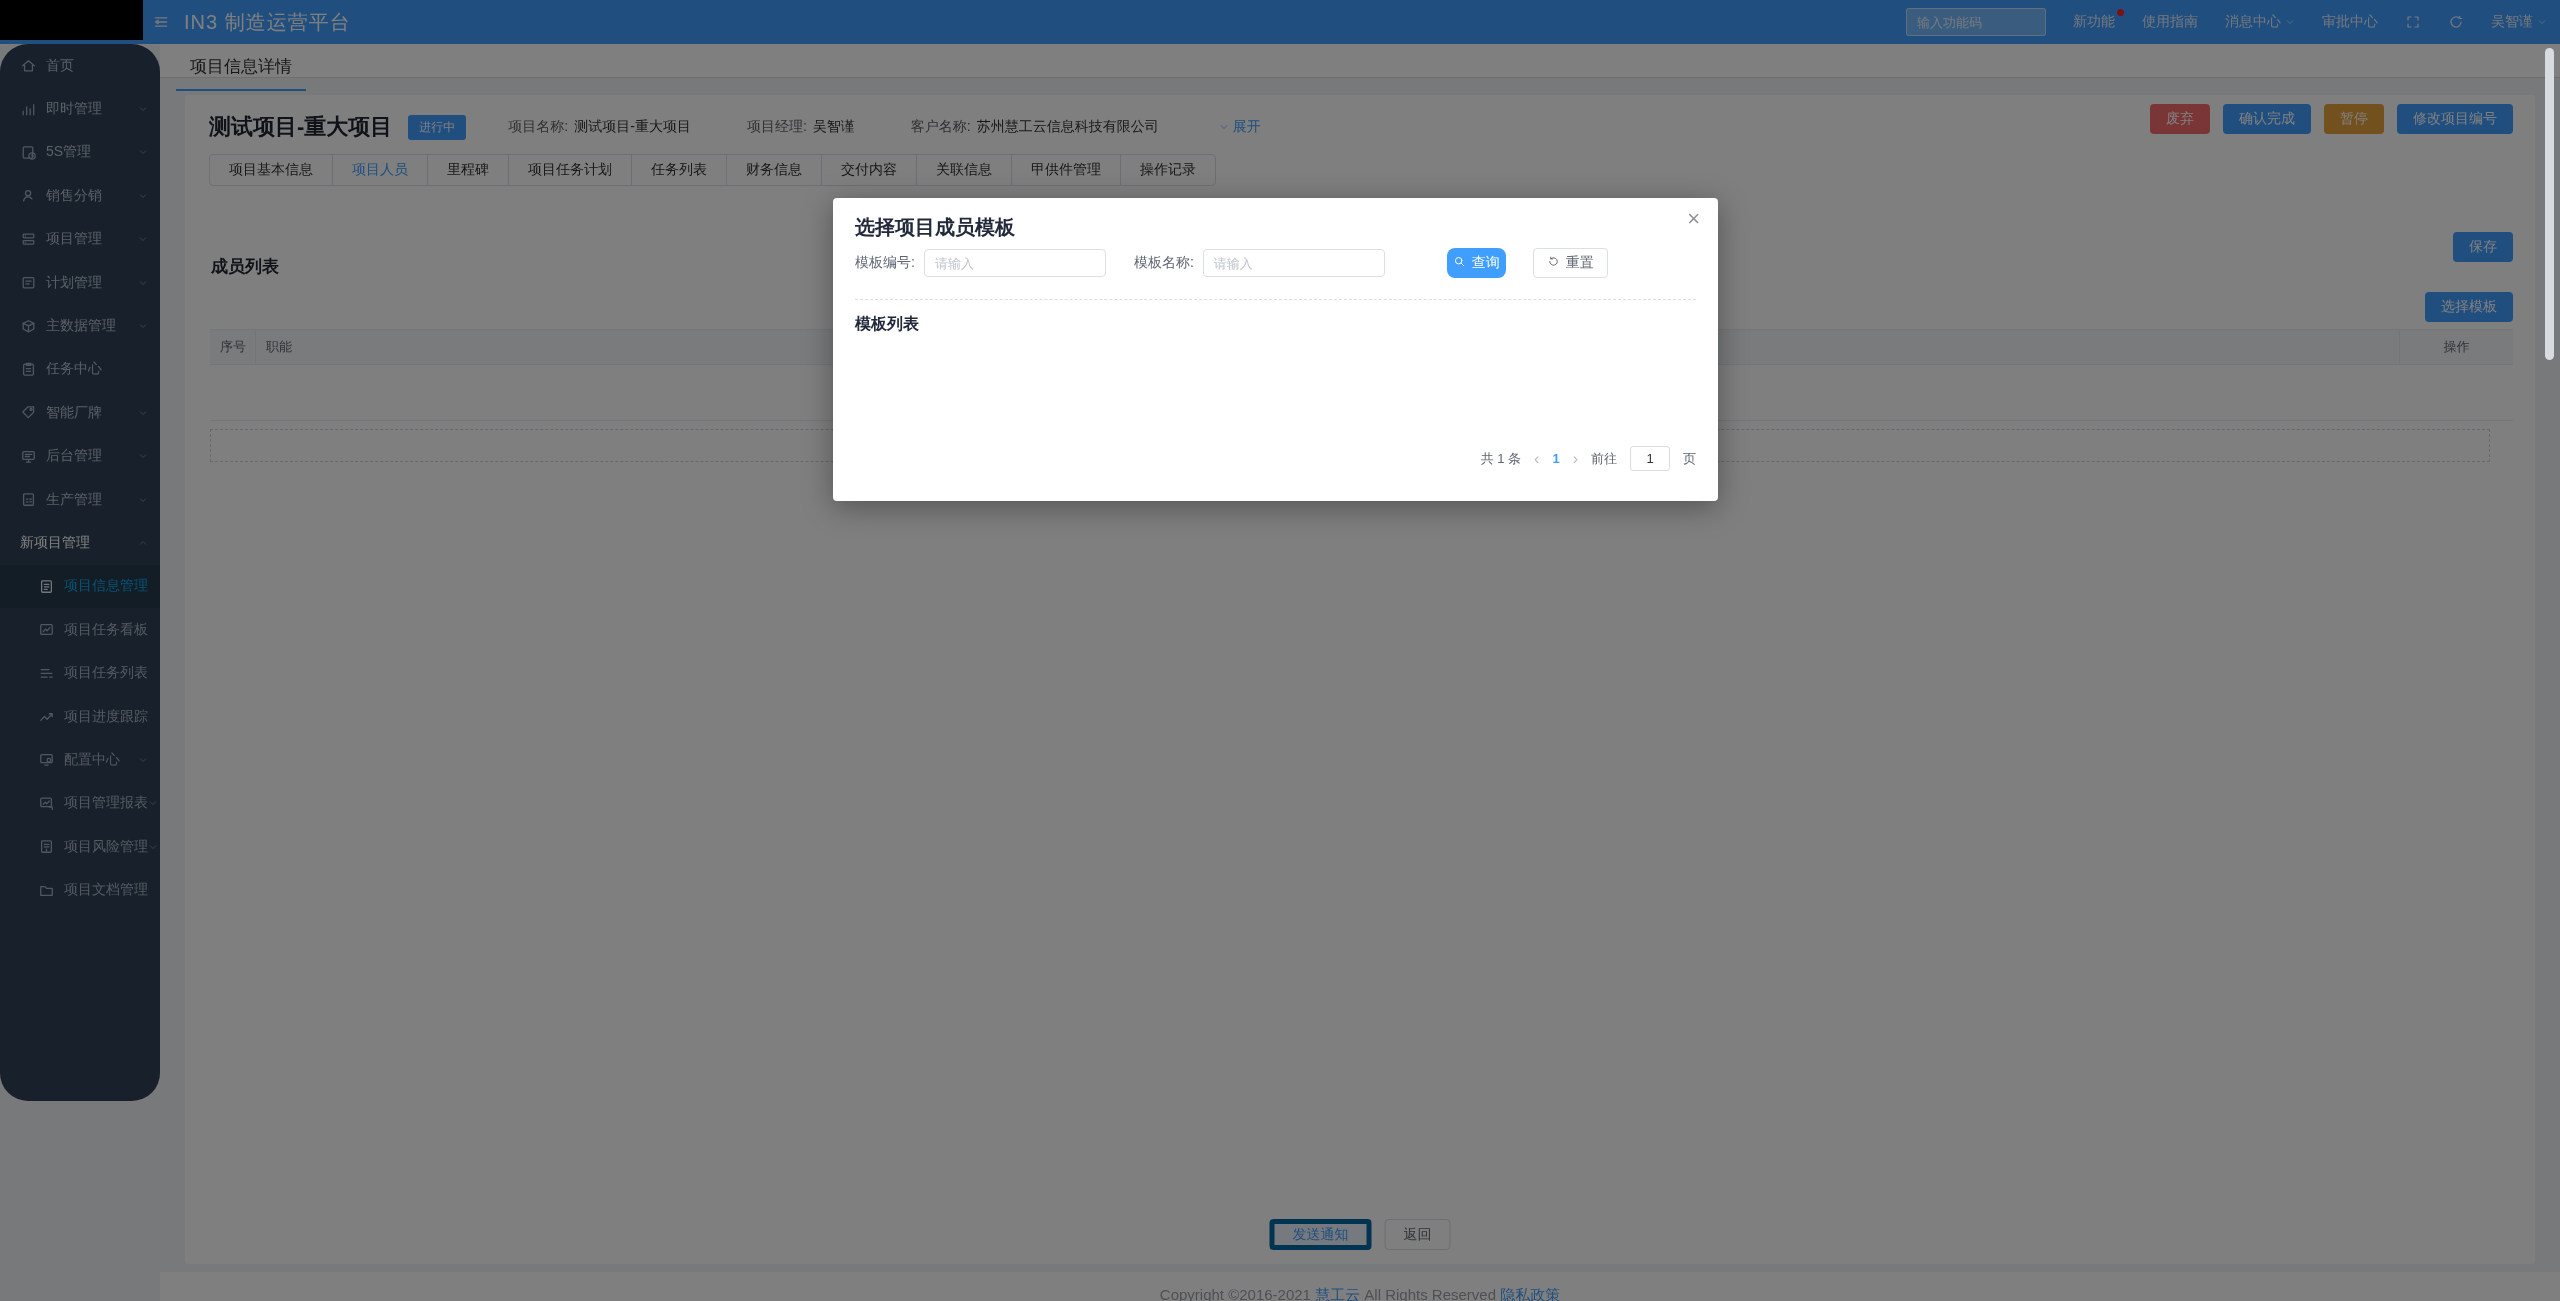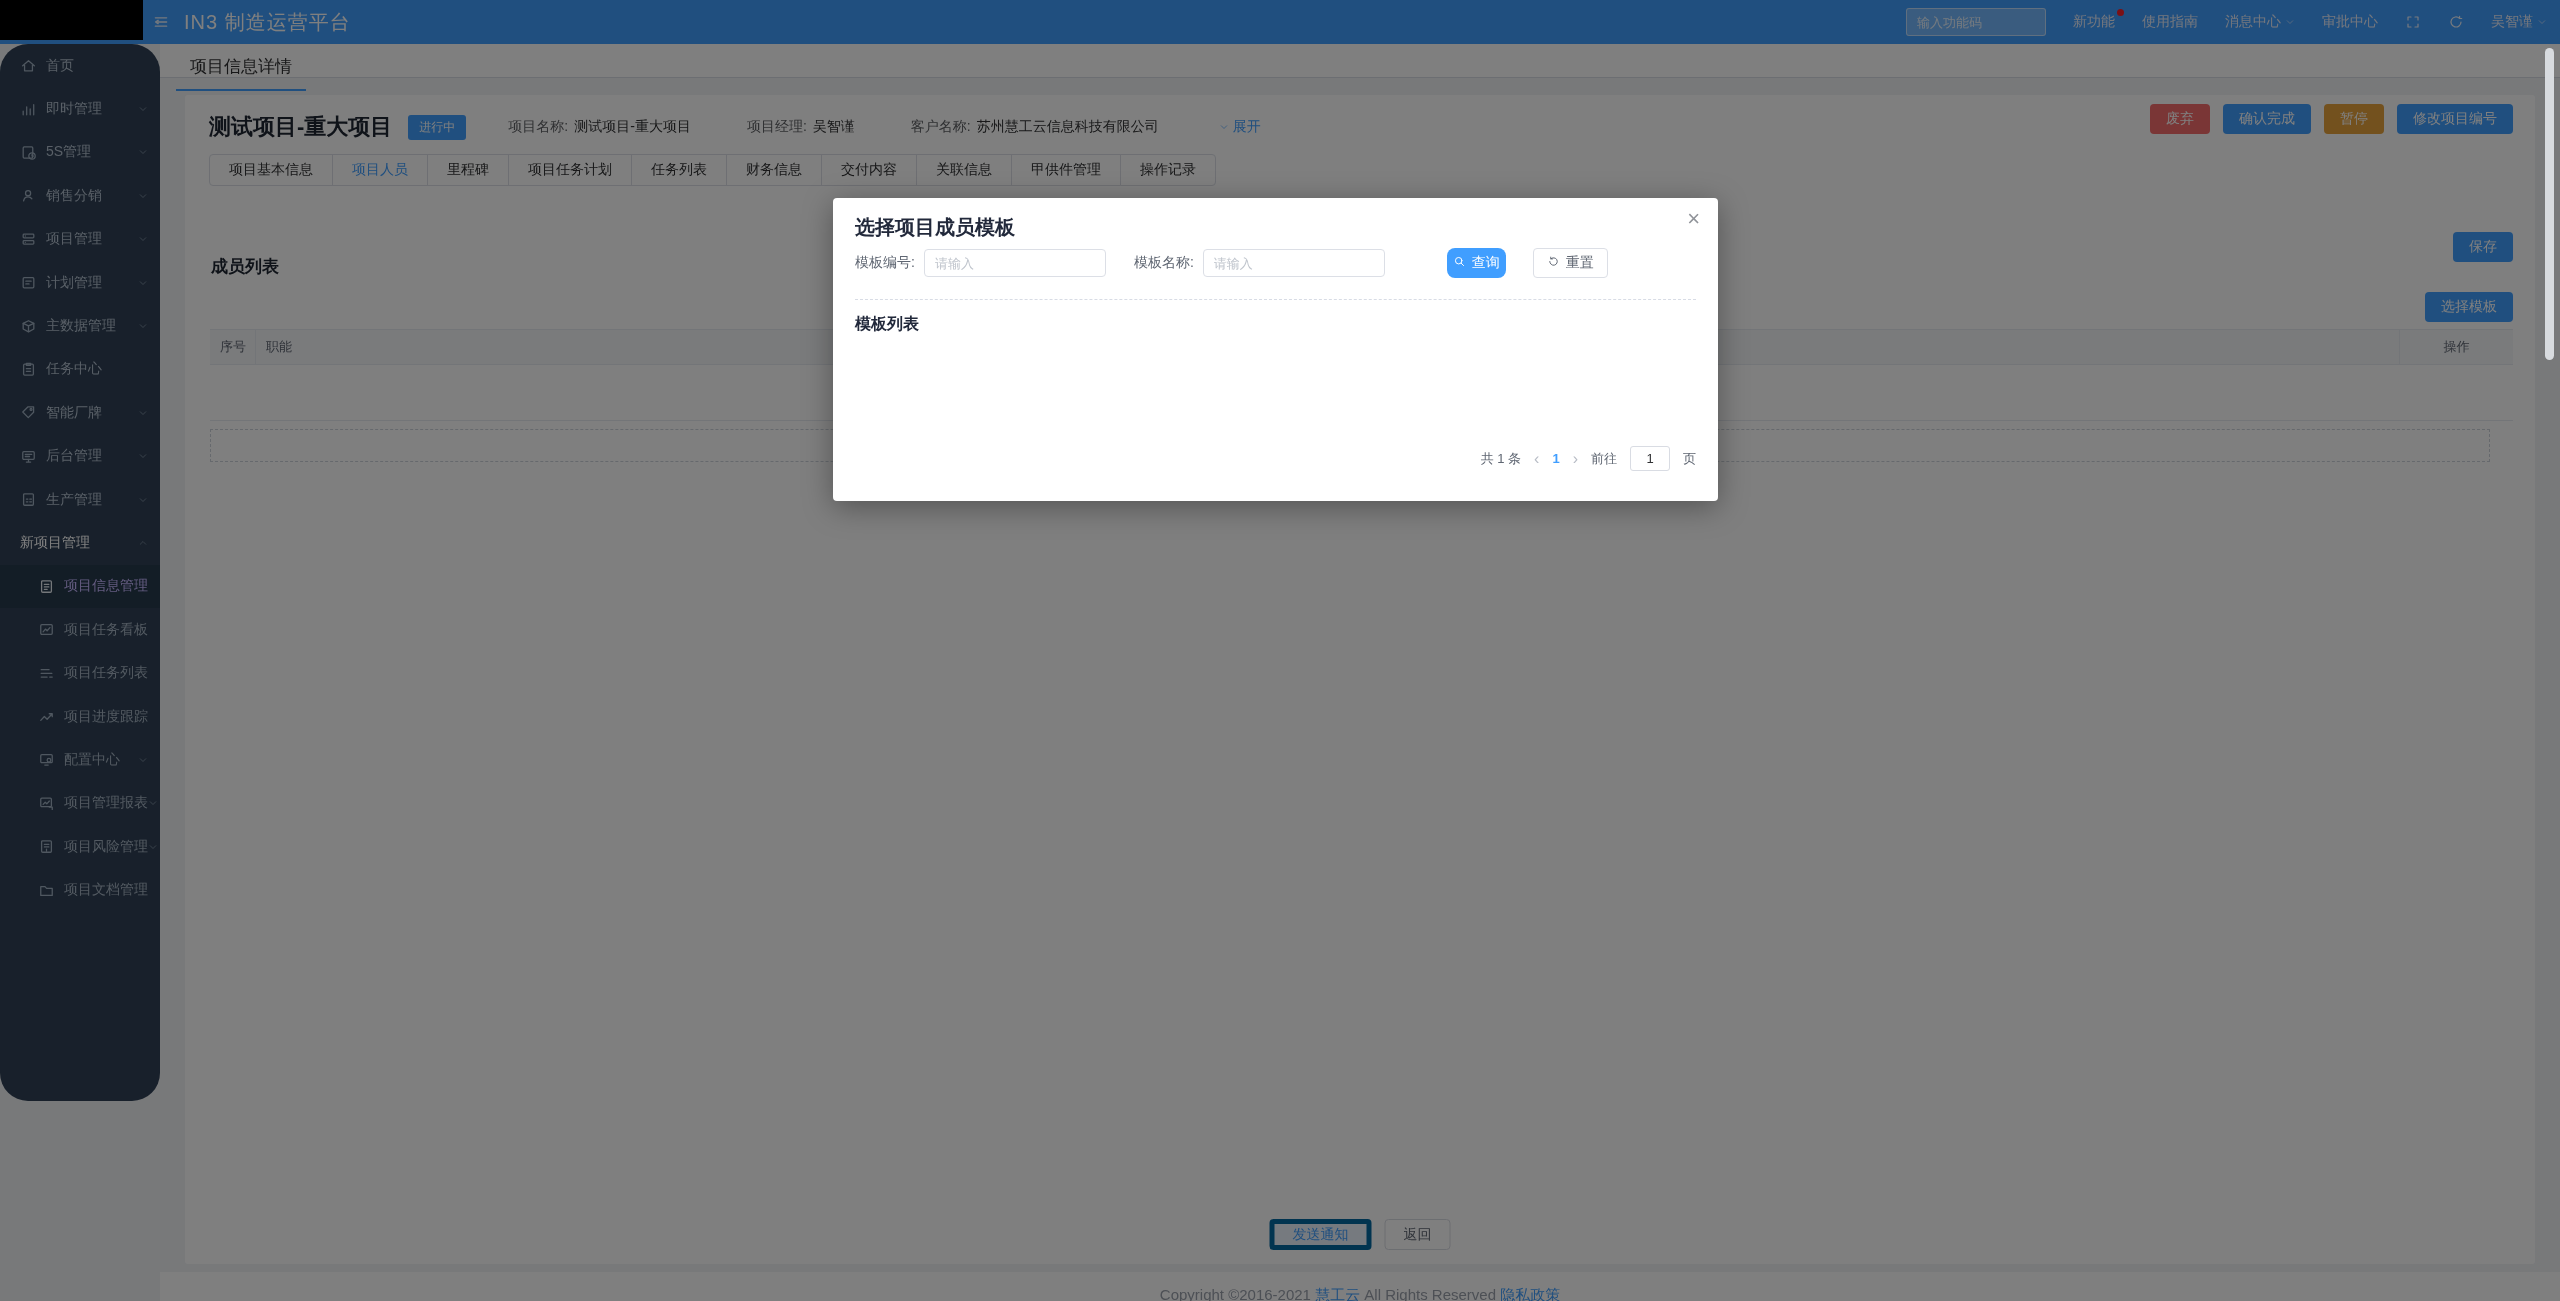--- a/index.html
+++ b/index.html
@@ -20,21 +20,21 @@
   .chev{display:inline-flex;color:inherit;opacity:.85;}
   .chev.up svg{transform:rotate(180deg);}
 
   
   .sidebar{position:absolute;left:0;top:44px;width:160px;height:1057px;background:#304156;overflow:hidden;z-index:1;border-radius:28px;}
   .side-item{height:43.4px;display:flex;align-items:center;padding:0 12px 0 20px;color:#b2bfce;font-size:14px;cursor:pointer;white-space:nowrap;}
   .side-item .ic{display:inline-flex;margin-right:9px;color:#9fafc0;}
   .side-item .schev{margin-left:auto;color:#8a9aac;display:inline-flex;}
   .side-group{color:#fff;font-size:14px;}
   .side-sub{padding-left:38px;color:#a5b3c2;}
-  .side-sub.active{color:#c4b5fd;background:#273a4d;}
+  .side-sub.active{color:#0ea5e9;background:#273a4d;}
   .side-sub.active .ic{color:#e8eef5;}
 
   
   .tabbar{position:absolute;left:160px;top:44px;width:2400px;height:33px;background:#fff;border-bottom:1px solid #d8dce5;z-index:1;}
   .page-tab{display:inline-flex;align-items:center;height:47px;margin-left:16px;padding:0 14px;font-size:17px;color:#303133;border-bottom:2px solid #409EFF;box-sizing:border-box;cursor:pointer;}
 
   .card{position:absolute;left:185px;top:95px;width:2350px;height:1169px;background:#fff;border-radius:3px;z-index:1;}
   .proj-head{position:absolute;left:24px;top:12px;height:40px;display:flex;align-items:center;}
   .proj-title{font-size:22px;font-weight:700;color:#1f2633;}
   .status-badge{margin-left:16px;background:#409EFF;color:#fff;font-size:12px;padding:4px 11px;border-radius:3px;}

